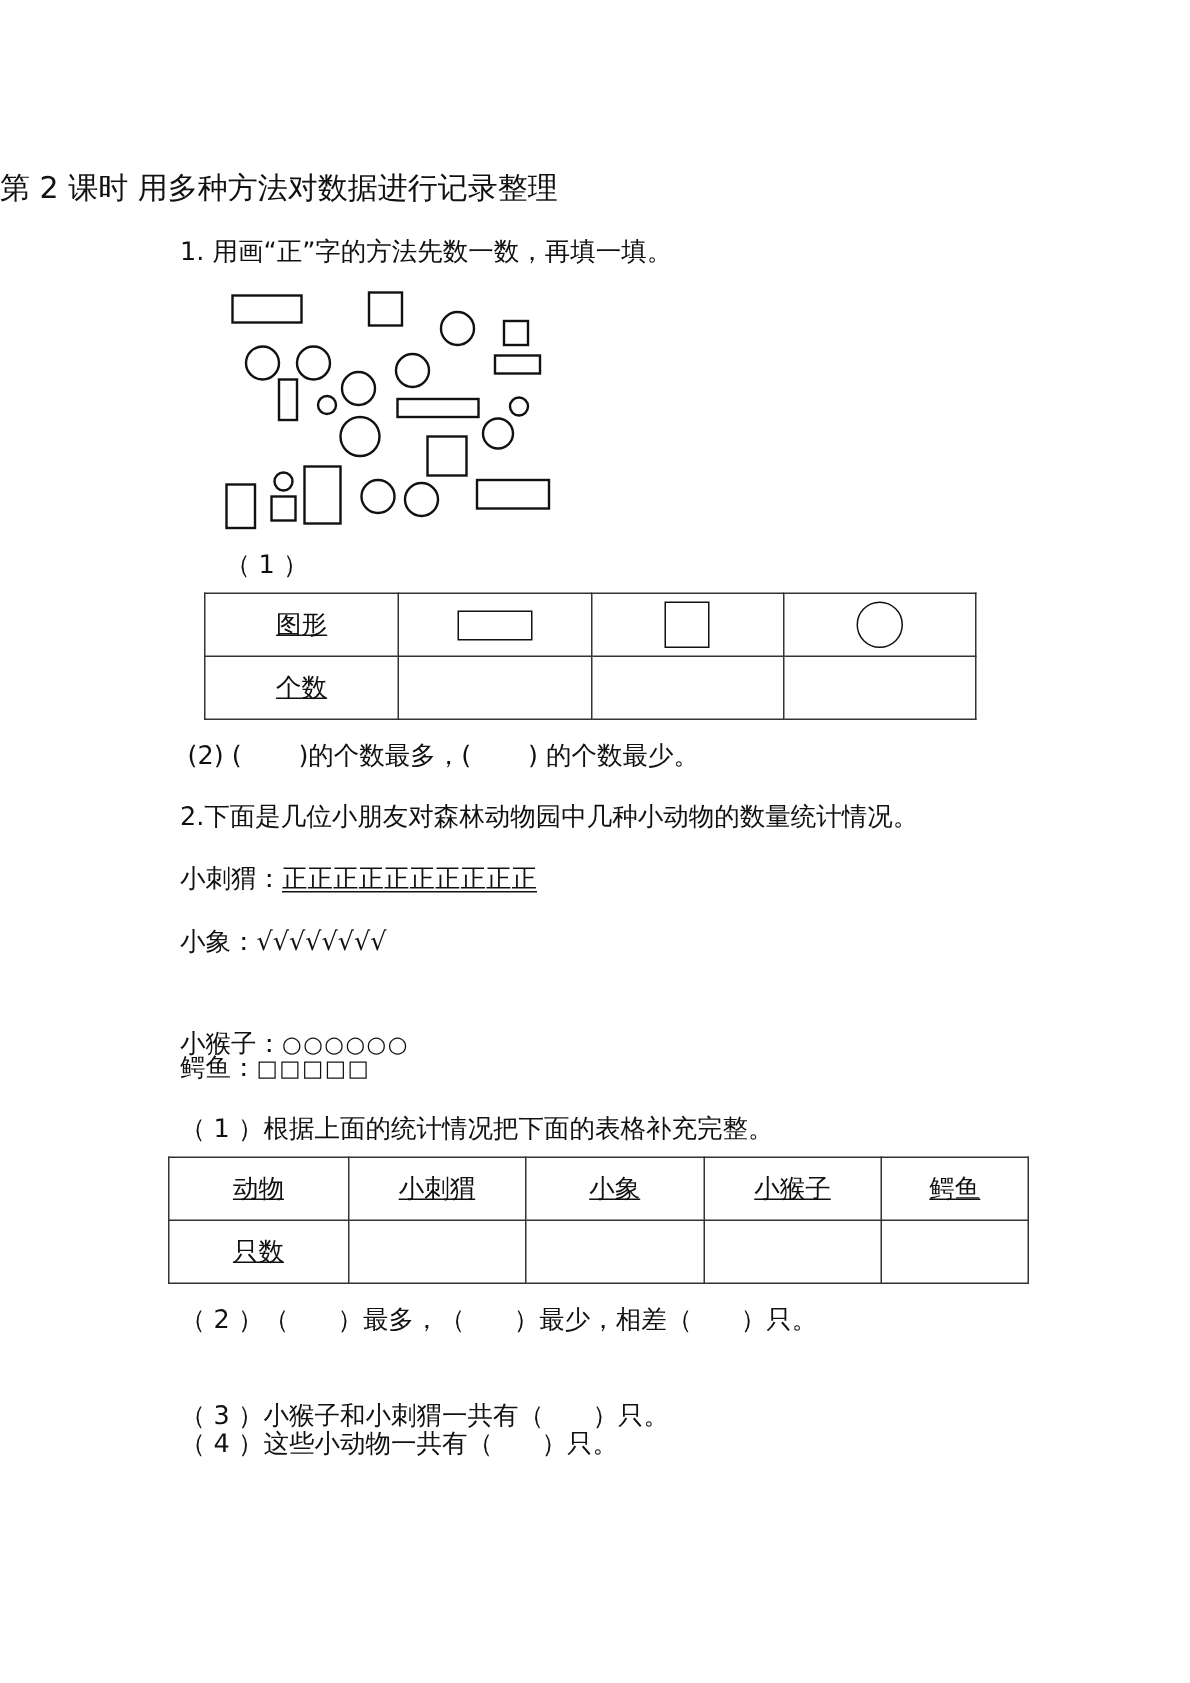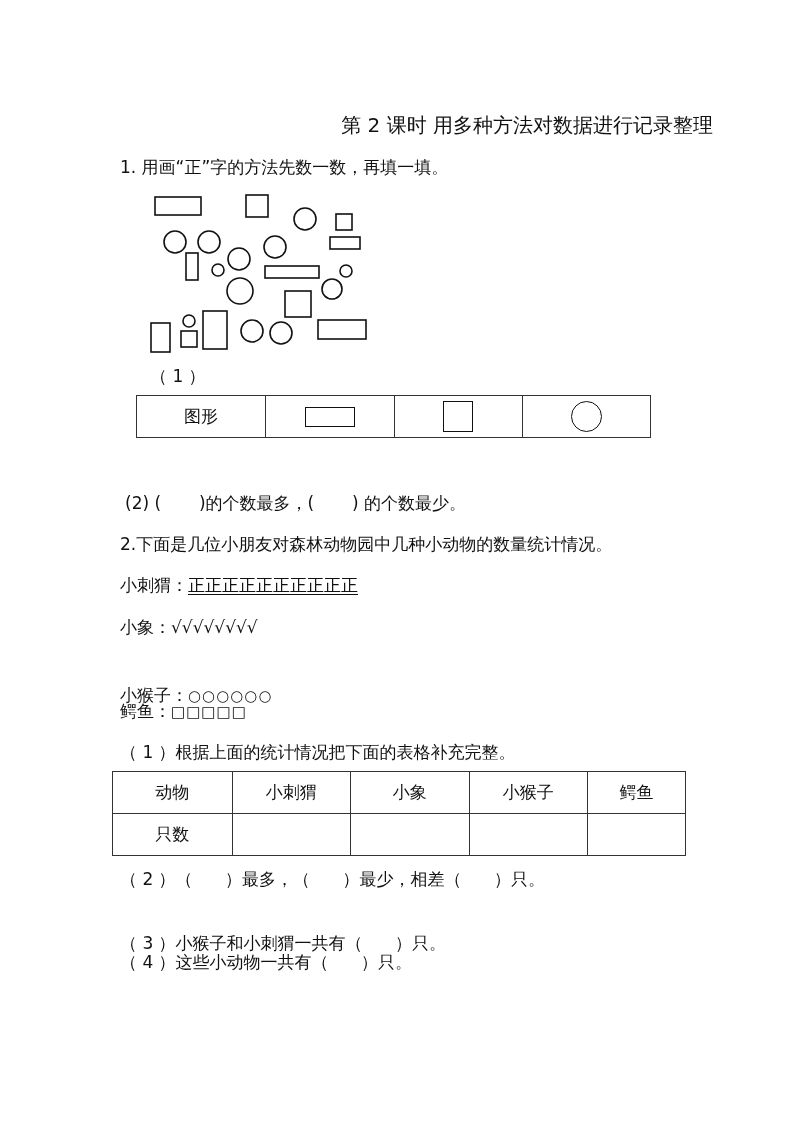--- a/index.html
+++ b/index.html
@@ -1,25 +1,25 @@
 <!DOCTYPE html>
 <html><head>
   <meta charset="utf-8">
   <style>
     html, body { margin: 0; padding: 0; background: #ffffff; }
     body {
       width: 793px; height: 1122px; position: relative; overflow: hidden;
       font-family: "DejaVu Sans", sans-serif; color: #111111;
     }
     .abs { position: absolute; white-space: nowrap; }
-    .title { font-size: 20px; top: 112px; left: 0; width: 713px; text-align: right; }
+    .title { font-size: 20px; top: 112px; left: 0; width: 713px; text-align: left; }
     .line { font-size: 17px; }
     .shapes { position: absolute; left: 0; top: 0; width: 793px; height: 400px; pointer-events: none; }
     .shapes svg { position: absolute; left: 0; top: 0; }
-    table.grid { position: absolute; border-collapse: collapse; }
+    table.grid { position: absolute; border-collapse: collapse; text-decoration: underline; }
     table.grid td {
       border: 1px solid #333333; text-align: center; vertical-align: middle;
       font-size: 17px; padding: 0;
     }
     .tally-ul { text-decoration: underline; text-underline-offset: 3px; font-family: Liberation Mono, monospace; }
     .sym { font-size: 15px; letter-spacing: 1px; }
   </style>
 </head>
 <body>
 
@@ -67,20 +67,26 @@
     <td style="width:128px;">
       <span style="display:inline-block;width:48px;height:18px;border:1.6px solid #111;vertical-align:middle;"></span>
     </td>
     <td style="width:128px;">
       <span style="display:inline-block;width:28px;height:29px;border:1.6px solid #111;vertical-align:middle;"></span>
     </td>
     <td style="width:128px;">
       <span style="display:inline-block;width:29px;height:29px;border:1.6px solid #111;border-radius:50%;vertical-align:middle;"></span>
     </td>
   </tr>
+  <tr style="height:42px;">
+    <td>个数</td>
+    <td></td>
+    <td></td>
+    <td></td>
+  </tr>
 </tbody>
   </table>
 
 <div class="abs line" style="left:125px; top:492px; white-space:pre;">(2) (       )的个数最多，(       ) 的个数最少。</div>
 
 <div class="abs line" style="left:120px; top:533px;">2.下面是几位小朋友对森林动物园中几种小动物的数量统计情况。</div>
 
 <div class="abs line" style="left:120px; top:574px;">
   <span>小刺猬：</span><span class="tally-ul">正正正正正正正正正正</span>
 </div>

